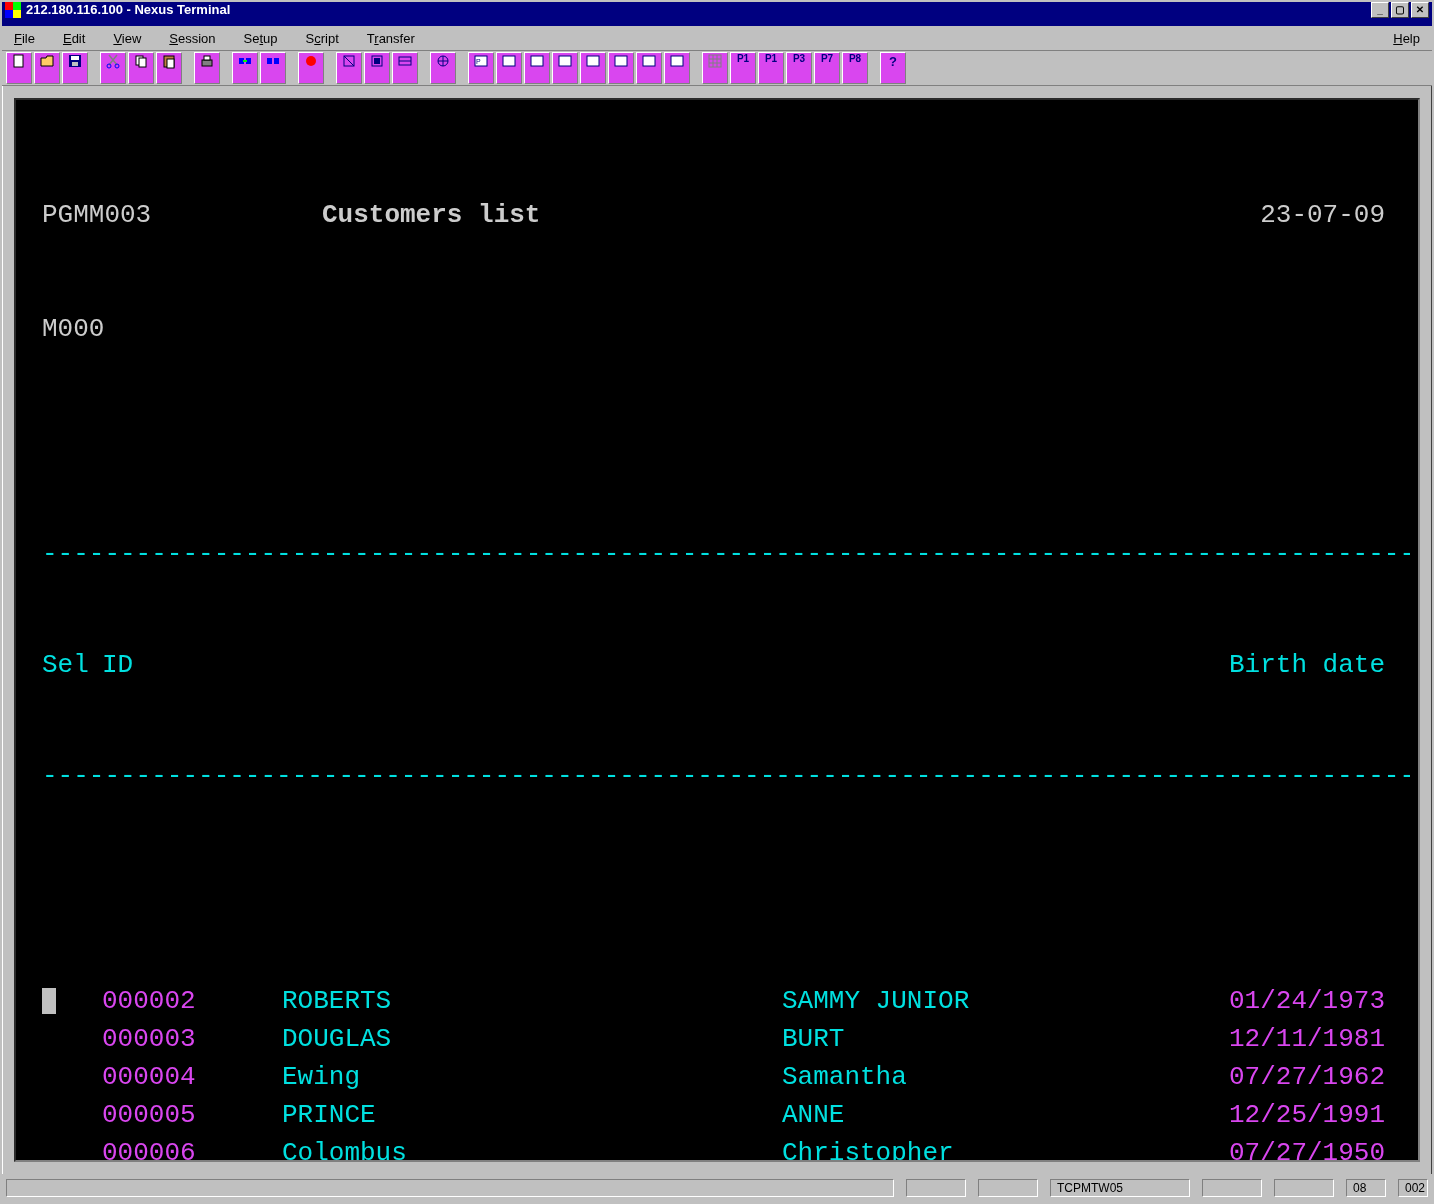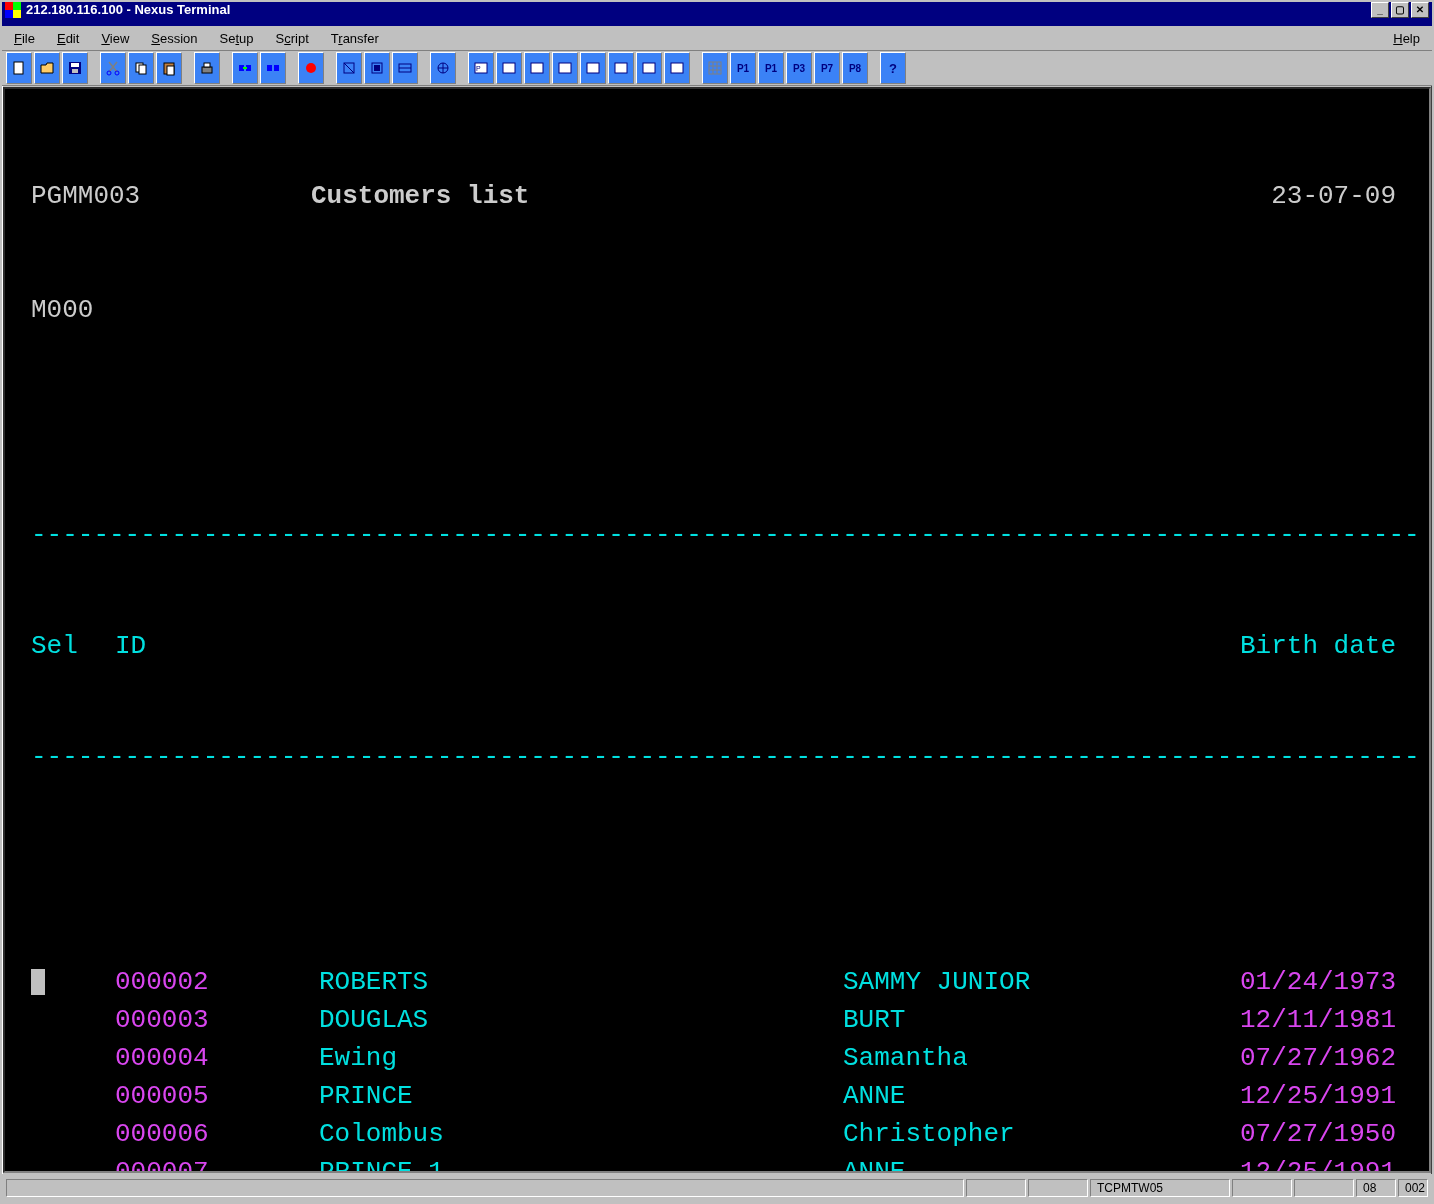--- a/index.html
+++ b/index.html
@@ -45,71 +45,71 @@
     box-sizing: border-box;
   }
   
   .menubar {
     height: 24px;
     background: #c0c0c0;
     display: flex; align-items: center;
     padding: 0 4px;
     font-size: 13px;
     border-bottom: 1px solid #808080;
-    gap: 6px;
+    gap: 12px;
   }
   .menubar .menu-item {
     padding: 2px 8px;
     cursor: default;
   }
   .menubar .menu-item .ul { text-decoration: underline; }
   .menubar .spacer { flex: 1; }
   
   .toolbar {
     height: 30px;
     background: #c0c0c0;
     display: flex; align-items: center;
     padding: 2px 4px;
     gap: 2px;
     border-bottom: 1px solid #808080;
   }
   .tbtn {
     width: 26px; height: 32px;
-    background: #3b82f6;
+    background: #d946ef;
     border: 1px solid #fff;
     border-right-color: #808080;
     border-bottom-color: #808080;
-    display: flex; align-items: center; justify-content: center;
+    display: flex; justify-content: center;
     font-size: 11px;
     box-sizing: border-box;
   }
   .tsep {
     width: 8px; height: 24px;
   }
   .tbtn svg { width: 16px; height: 16px; }
   .tbtn .txt { font-size: 10px; font-weight: bold; color: #000080;}
   
   .term-wrap {
     flex: 1;
     background: #000;
-    padding: 12px 8px;
+    padding: 20px 8px;
     overflow: hidden;
     border: 2px inset #808080;
-    margin: 1px;
+    margin: 12px;
   }
   .term {
     font-family: "Courier New", monospace;
     font-size: 26px;
     line-height: 38px;
     color: #00e0e0;
     white-space: pre;
     position: relative;
     height:100%;
   }
-  .term .row { display: flex; height: 38px; align-items:center;gap:24px;}
+  .term .row { display: flex; height: 38px; align-items:center;}
   .protected { color: #cccccc; }
   .dashline {
     color: #00e0e0;
     letter-spacing: 0px;
     height: 32px; line-height: 32px;
   }
   .col-sel { width: 60px; padding-left:18px;}
   .col-id  { width: 180px; }
   .col-ln  { width: 500px; }
   .col-fn  { width: 360px; }
@@ -126,21 +126,21 @@
   .header-line .left{ width:280px; padding-left:18px; color:#ccc;}
   .header-line .center{ flex:0 0 auto; text-align:left; color:#ccc;font-weight:bold;}
   .header-line .right{ flex:1; text-align:right; padding-right:25px; color:#ccc;}
   .dashfull { padding-left:18px; padding-right:18px; overflow:hidden;}
   
   .statusbar {
     height: 24px;
     background: #c0c0c0;
     display: flex; align-items: center;
     padding: 2px 4px;
-    gap: 2px;
+    gap: 12px;
     font-size: 12px;
   }
   .statusbar .panel {
     height: 18px;
     border: 1px solid #808080;
     border-right-color:#fff; border-bottom-color:#fff;
     background:#c0c0c0;
     padding: 0 6px;
     display:flex; align-items:center;
     min-width: 30px;

